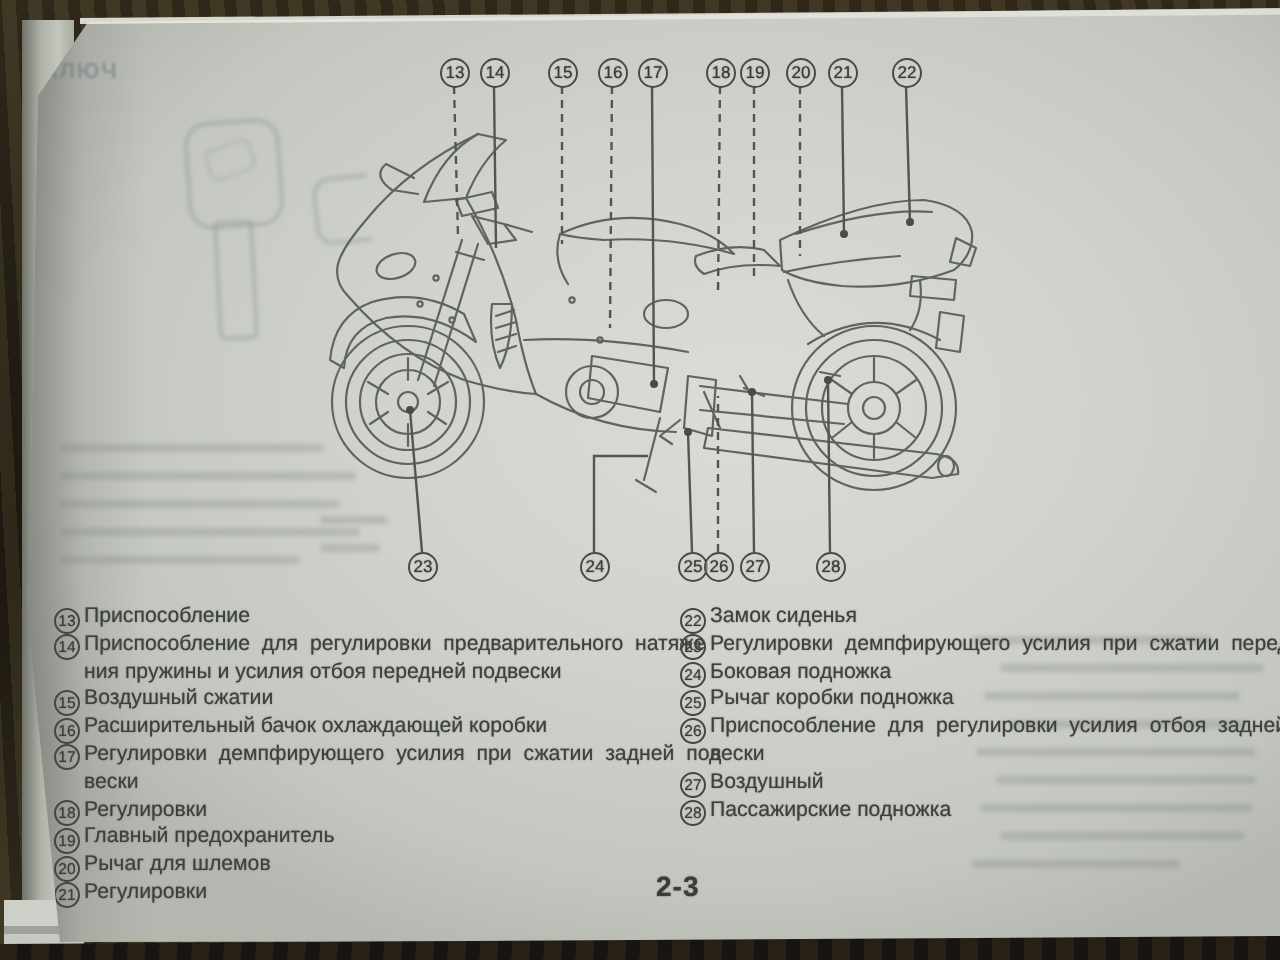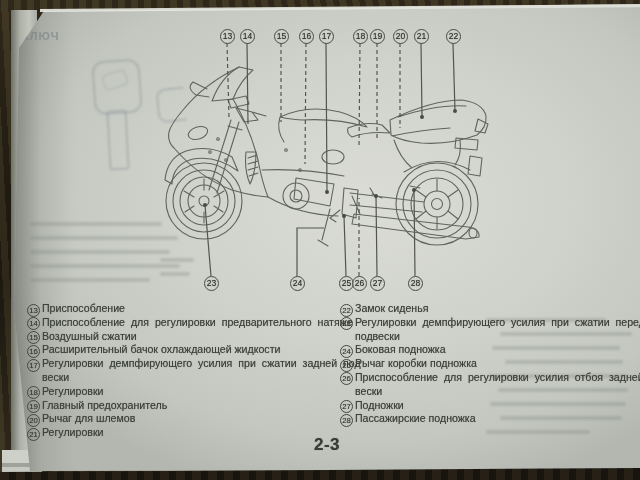--- a/index.html
+++ b/index.html
@@ -90,21 +90,21 @@
   #legend-right{left:340px;width:296px;}
   .litem{position:relative;padding-left:15px;}
   .cnum{
     position:absolute;left:0;top:1.5px;width:11px;height:11px;border-radius:50%;
     border:1px solid #44473f;font-size:7.8px;line-height:11px;text-align:center;
     color:#3a3d37;
   }
   .lline{white-space:nowrap;}
   .stretch{word-spacing:3px;}
   .page-number{
-    position:absolute;left:314px;top:435px;font-size:17px;font-weight:bold;
+    position:absolute;left:328px;top:435px;font-size:14px;font-weight:bold;
     color:#393c37;text-shadow:0 0 .8px rgba(50,53,48,.8);letter-spacing:.5px;
   }
 </style>
 </head>
 <body>
 
 <div class="surround"></div>
 <div class="page-edge-strip"></div>
 <div class="page-stack-corner"></div>
 
@@ -243,28 +243,29 @@
     </div>
 
   <div class="legend-col" id="legend-left">
       <div class="litem">
         <span class="cnum">13</span>
         <div class="lline">Приспособление</div>
       </div>
       <div class="litem">
         <span class="cnum">14</span>
         <div class="lline stretch">Приспособление для регулировки предварительного натяже</div>
+        <div class="lline">ния пружины и усилия отбоя передней подвески</div>
       </div>
       <div class="litem">
         <span class="cnum">15</span>
         <div class="lline">Воздушный сжатии</div>
       </div>
       <div class="litem">
         <span class="cnum">16</span>
-        <div class="lline">Расширительный бачок охлаждающей жидкости</div>
+        <div class="lline">Расширительный бачок охлаждающей коробки</div>
       </div>
       <div class="litem">
         <span class="cnum">17</span>
         <div class="lline stretch">Регулировки демпфирующего усилия при сжатии задней под</div>
         <div class="lline">вески</div>
       </div>
       <div class="litem">
         <span class="cnum">18</span>
         <div class="lline">Регулировки</div>
       </div>
@@ -282,38 +283,37 @@
       </div>
     </div>
   <div class="legend-col" id="legend-right">
       <div class="litem">
         <span class="cnum">22</span>
         <div class="lline">Замок сиденья</div>
       </div>
       <div class="litem">
         <span class="cnum">23</span>
         <div class="lline stretch">Регулировки демпфирующего усилия при сжатии передней</div>
-        <div class="lline">подвески</div>
       </div>
       <div class="litem">
         <span class="cnum">24</span>
         <div class="lline">Боковая подножка</div>
       </div>
       <div class="litem">
         <span class="cnum">25</span>
         <div class="lline">Рычаг коробки подножка</div>
       </div>
       <div class="litem">
         <span class="cnum">26</span>
         <div class="lline stretch">Приспособление для регулировки усилия отбоя задней под</div>
         <div class="lline">вески</div>
       </div>
       <div class="litem">
         <span class="cnum">27</span>
-        <div class="lline">Подножки</div>
+        <div class="lline">Воздушный</div>
       </div>
       <div class="litem">
         <span class="cnum">28</span>
         <div class="lline">Пассажирские подножка</div>
       </div>
     </div>
 
   <div class="page-number">2-3</div>
 </div>
 

